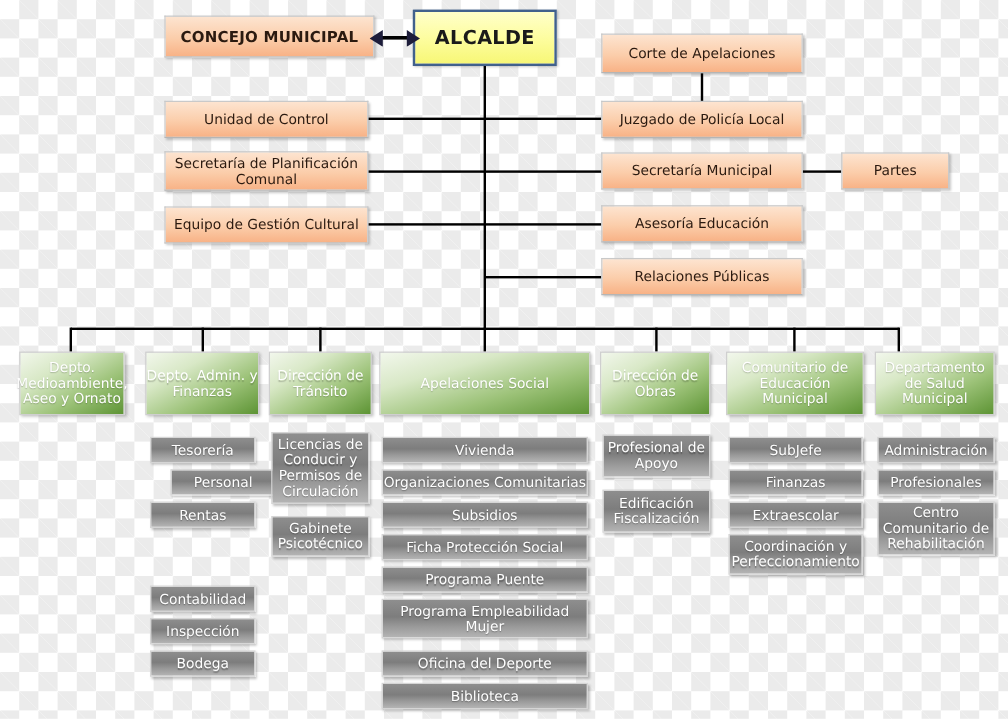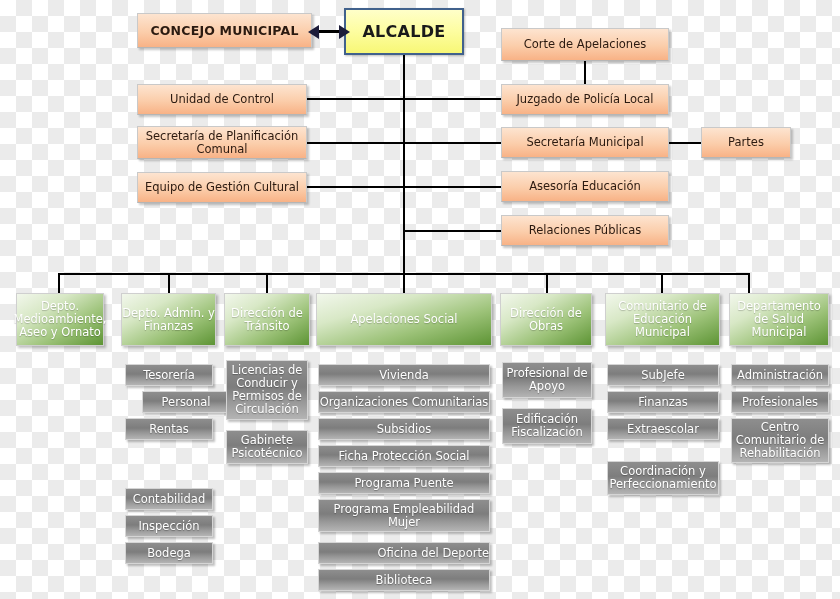--- a/index.html
+++ b/index.html
@@ -216,21 +216,21 @@
   </div>
   <div class="node gray" style="left:318px; top:445px; width:172px; height:22px;">
     <span>Ficha Protección Social</span>
   </div>
   <div class="node gray" style="left:318px; top:472px; width:172px; height:22px;">
     <span>Programa Puente</span>
   </div>
   <div class="node gray" style="left:318px; top:499px; width:172px; height:33px;">
     <span>Programa Empleabilidad Mujer</span>
   </div>
-  <div class="node gray" style="left:318px; top:542px; width:172px; height:22px;justify-content:flex-end;">
+  <div class="node gray" style="left:318px; top:542px; width:172px; height:22px;">
     <span>Oficina del Deporte</span>
   </div>
   <div class="node gray" style="left:318px; top:569px; width:172px; height:22px;">
     <span>Biblioteca</span>
   </div>
 
   <div class="node gray" style="left:502px; top:362px; width:90px; height:36px;">
     <span>Profesional de Apoyo</span>
   </div>
   <div class="node gray" style="left:502px; top:408px; width:90px; height:36px;">
@@ -239,21 +239,21 @@
 
   <div class="node gray" style="left:607px; top:364px; width:112px; height:22px;">
     <span>SubJefe</span>
   </div>
   <div class="node gray" style="left:607px; top:391px; width:112px; height:22px;">
     <span>Finanzas</span>
   </div>
   <div class="node gray" style="left:607px; top:418px; width:112px; height:22px;">
     <span>Extraescolar</span>
   </div>
-  <div class="node gray" style="left:607px; top:461px; width:112px; height:34px;">
+  <div class="node gray" style="left:607px; top:445px; width:112px; height:34px;">
     <span>Coordinación y Perfeccionamiento</span>
   </div>
 
   <div class="node gray" style="left:731px; top:364px; width:98px; height:22px;">
     <span>Administración</span>
   </div>
   <div class="node gray" style="left:731px; top:391px; width:98px; height:22px;">
     <span>Profesionales</span>
   </div>
   <div class="node gray" style="left:731px; top:418px; width:98px; height:45px;">

